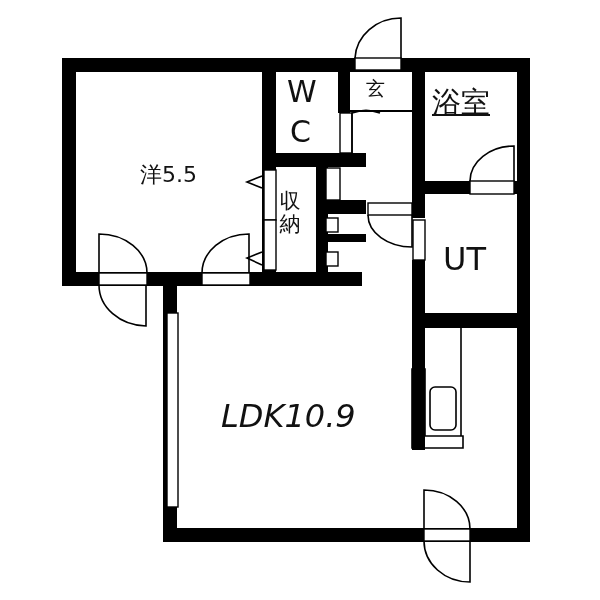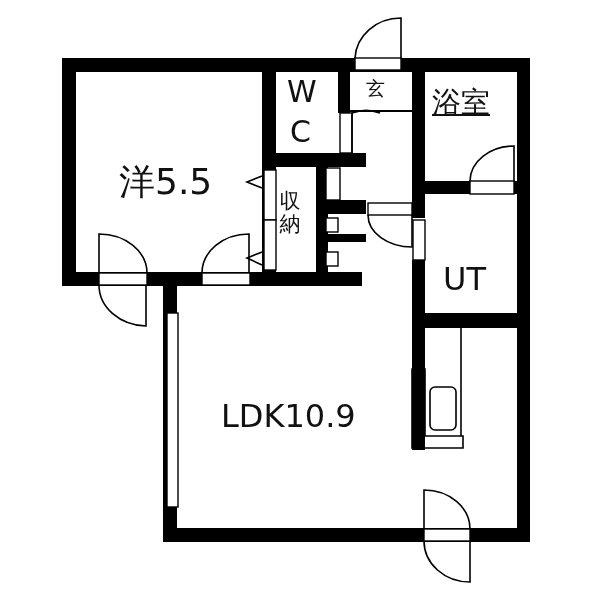--- a/index.html
+++ b/index.html
@@ -1,26 +1,26 @@
 <!DOCTYPE html>
 <html><head>
 <meta charset="utf-8">
 <style>
   html, body { margin: 0; padding: 0; background: #ffffff; }
   body { width: 600px; height: 600px; overflow: hidden; position: relative; font-family: "DejaVu Sans", sans-serif; }
   #plan { position: absolute; left: 0; top: 0; }
   .label { position: absolute; color: #111; font-family: "DejaVu Sans", sans-serif; white-space: nowrap; line-height: 1; }
-  .lbl-western { left: 119px; top: 164px; font-size: 36px; }
+  .lbl-western { left: 140px; top: 164px; font-size: 22px; }
   .lbl-wc-w { left: 287px; top: 77px; font-size: 30px; }
   .lbl-wc-c { left: 290px; top: 117px; font-size: 30px; }
   .lbl-genkan { left: 366px; top: 79px; font-size: 19px; }
   .lbl-bath { left: 432px; top: 88px; font-size: 29px; text-decoration: underline; }
   .lbl-storage { left: 279px; top: 190px; font-size: 21px; width: 22px; white-space: normal; line-height: 1.1; text-align: center; }
-  .lbl-ut { left: 443px; top: 243px; font-size: 32px; margin-top: 20px; }
-  .lbl-ldk { left: 221px; top: 400px; font-size: 32px; }
+  .lbl-ut { left: 443px; top: 243px; font-size: 32px; }
+  .lbl-ldk { left: 221px; top: 400px; font-size: 32px; font-style: italic; }
   .wall { fill: #000; }
   .line { fill: none; stroke: #000; stroke-width: 1.6; }
   .opening { fill: #fff; stroke: #000; stroke-width: 1.4; }
 </style>
 </head>
 <body>
 
 <svg id="plan" width="600" height="600" viewBox="0 0 600 600" xmlns="http://www.w3.org/2000/svg">
 
   <g>

